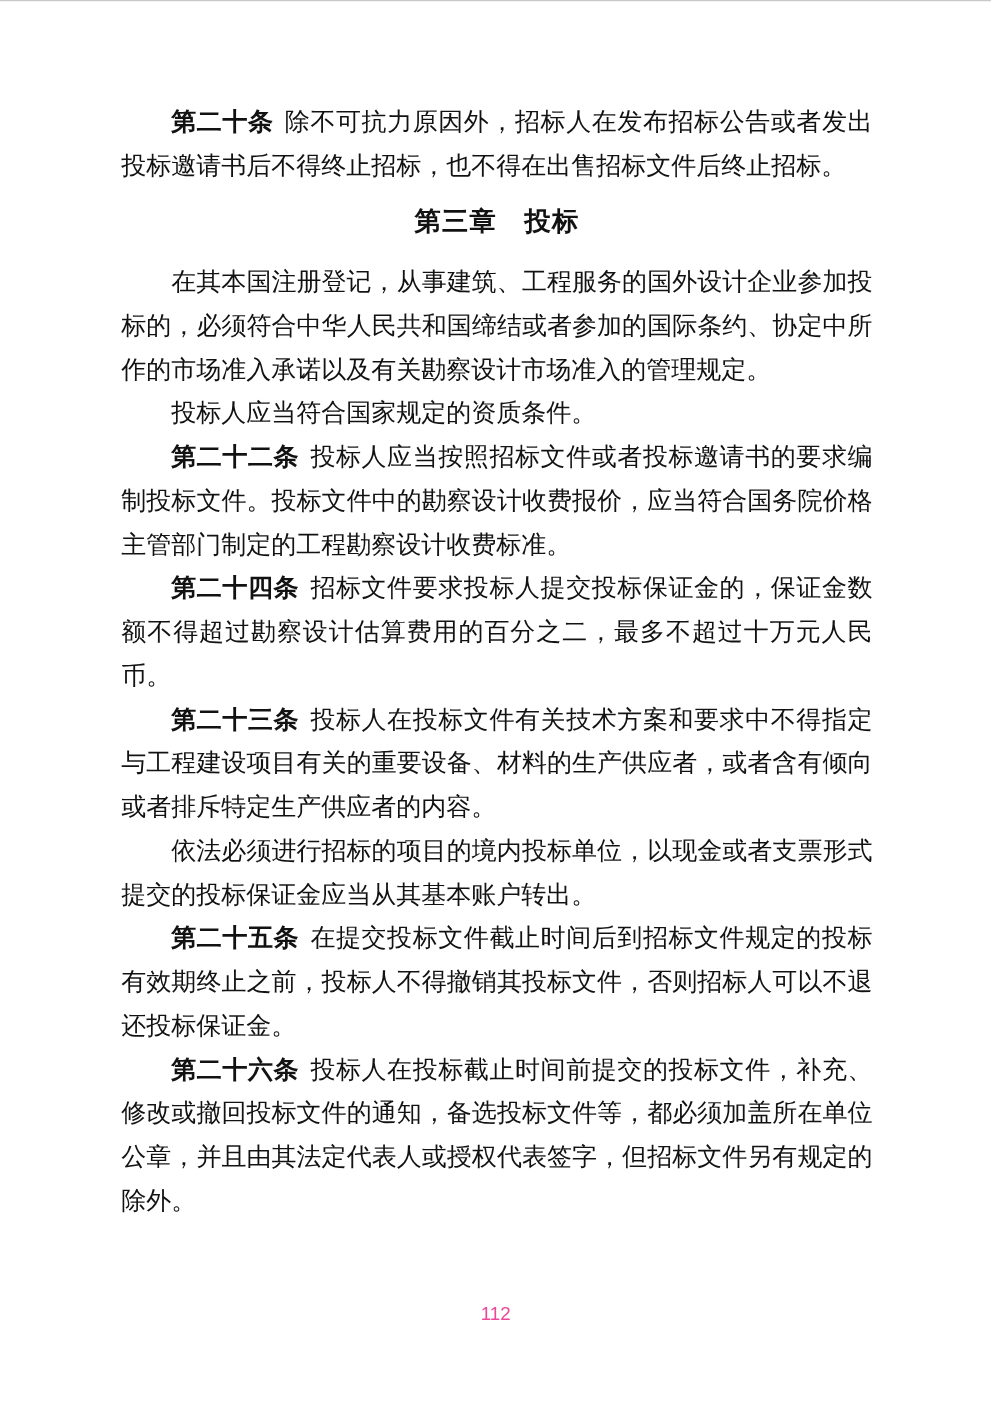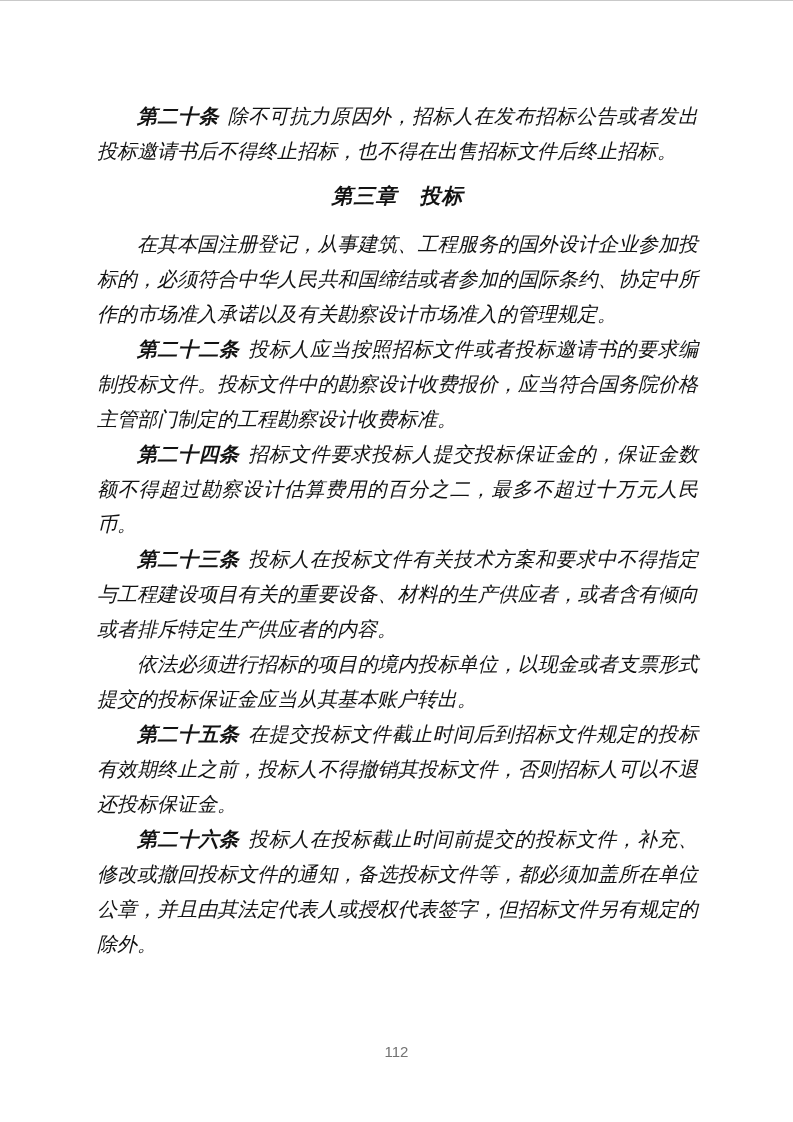--- a/index.html
+++ b/index.html
@@ -13,27 +13,26 @@
   }
   .scan-edge {
     position: absolute;
     top: 0; left: 0;
     width: 100%; height: 1px;
     background: #c9c9c9;
   }
   .text-block {
     position: absolute;
     left: 97px;
-    top: 99px;
+    top: 81px;
     width: 601px;
     font-size: 20px;
     line-height: 35px;
     text-align: justify;
     text-justify: inter-ideograph;
-    font-style: italic;
   }
   .para {
     text-indent: 40px;
   }
   .article-label {
     font-weight: bold;
     margin-right: 9px;
   }
   .chapter-heading {
     font-family: "Liberation Sans", sans-serif;
@@ -45,37 +44,38 @@
     margin: 9px 0 14px 0;
   }
   .page-number {
     position: absolute;
     left: 0;
     top: 1043px;
     width: 100%;
     text-align: center;
     font-size: 15px;
     font-family: "Liberation Sans", sans-serif;
-    color: #737373;
+    color: #ec4899;
   }
 </style>
 </head>
 <body>
 
 <div class="scan-edge"></div>
 
 <div class="text-block">
 
   <p class="para"><span class="article-label">第二十条</span><span>除不可抗力原因外，招标人在发布招标公告或者发出投标邀请书后不得终止招标，也不得在出售招标文件后终止招标。</span></p>
 
   <h2 class="chapter-heading">第三章　投标</h2>
 
 
   <p class="para"><span>在其本国注册登记，从事建筑、工程服务的国外设计企业参加投标的，必须符合中华人民共和国缔结或者参加的国际条约、协定中所作的市场准入承诺以及有关勘察设计市场准入的管理规定。</span></p>
 
+  <p class="para"><span>投标人应当符合国家规定的资质条件。</span></p>
 
   <p class="para"><span class="article-label">第二十二条</span><span>投标人应当按照招标文件或者投标邀请书的要求编制投标文件。投标文件中的勘察设计收费报价，应当符合国务院价格主管部门制定的工程勘察设计收费标准。</span></p>
 
   <p class="para"><span class="article-label">第二十四条</span><span>招标文件要求投标人提交投标保证金的，保证金数额不得超过勘察设计估算费用的百分之二，最多不超过十万元人民币。</span></p>
 
   <p class="para"><span class="article-label">第二十三条</span><span>投标人在投标文件有关技术方案和要求中不得指定与工程建设项目有关的重要设备、材料的生产供应者，或者含有倾向或者排斥特定生产供应者的内容。</span></p>
 
   <p class="para"><span>依法必须进行招标的项目的境内投标单位，以现金或者支票形式提交的投标保证金应当从其基本账户转出。</span></p>
 
   <p class="para"><span class="article-label">第二十五条</span><span>在提交投标文件截止时间后到招标文件规定的投标有效期终止之前，投标人不得撤销其投标文件，否则招标人可以不退还投标保证金。</span></p>

